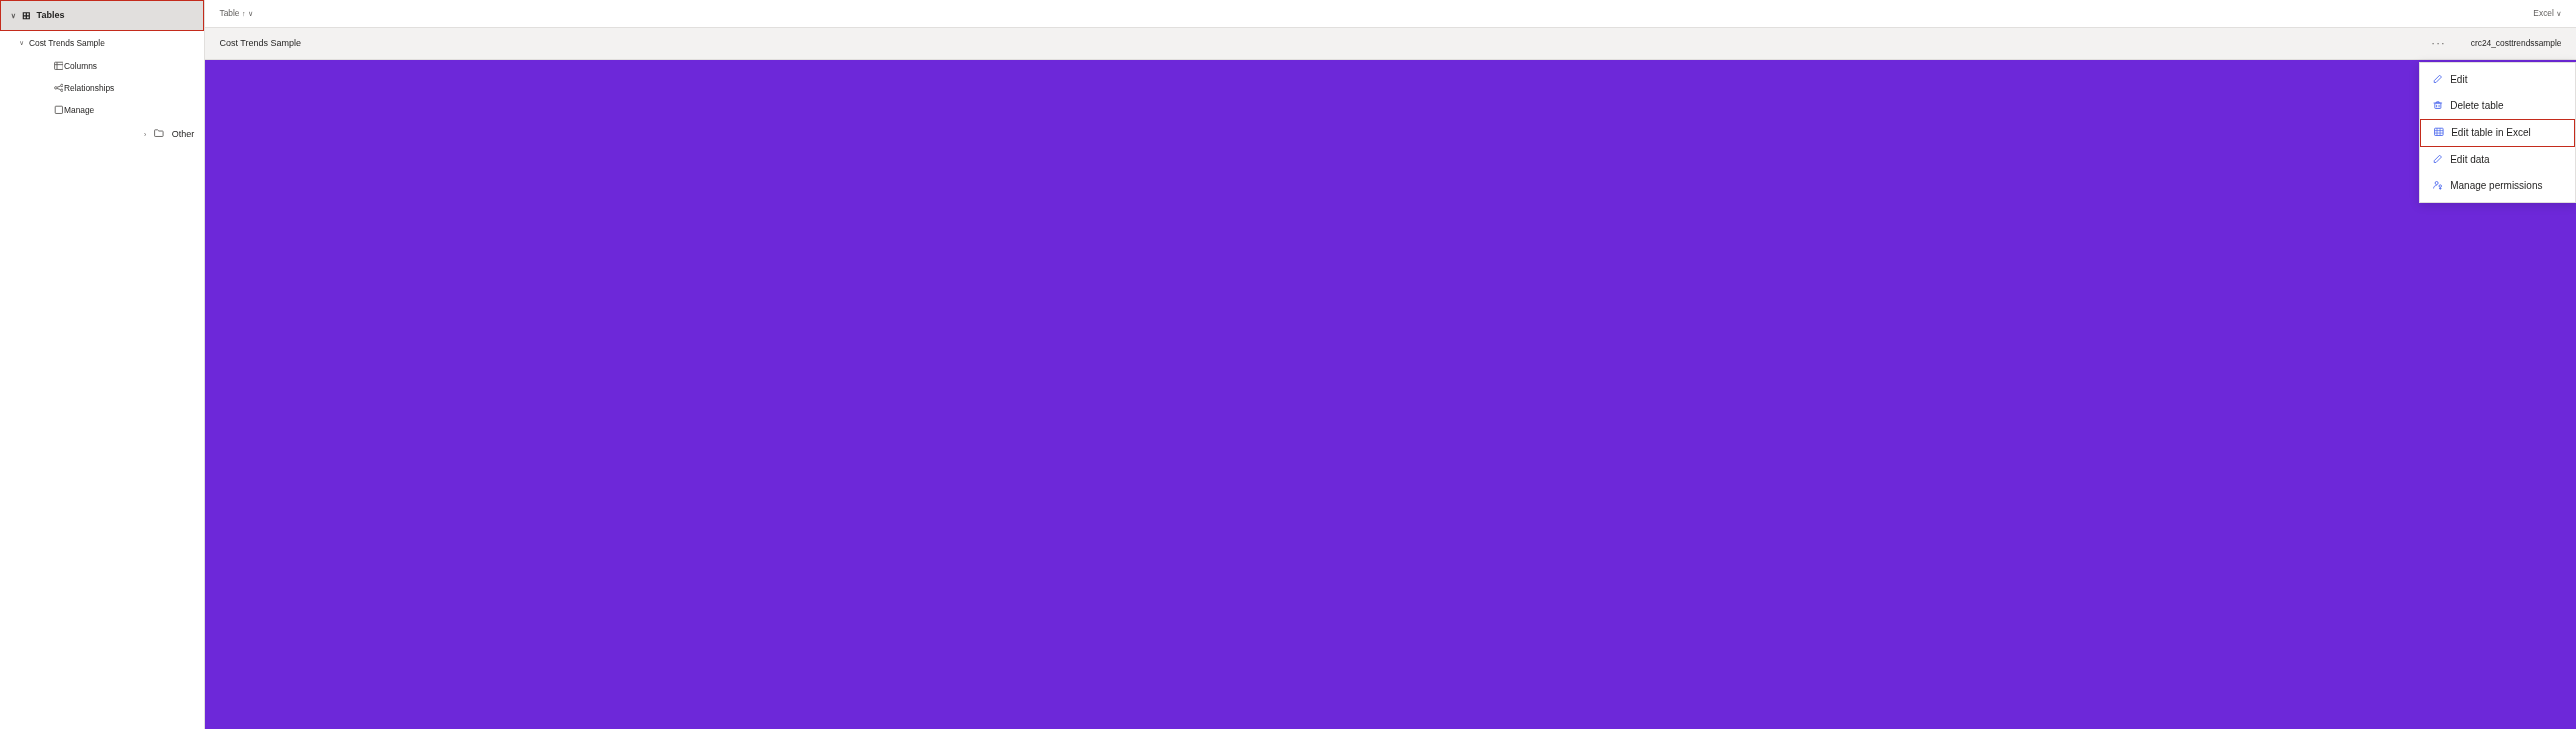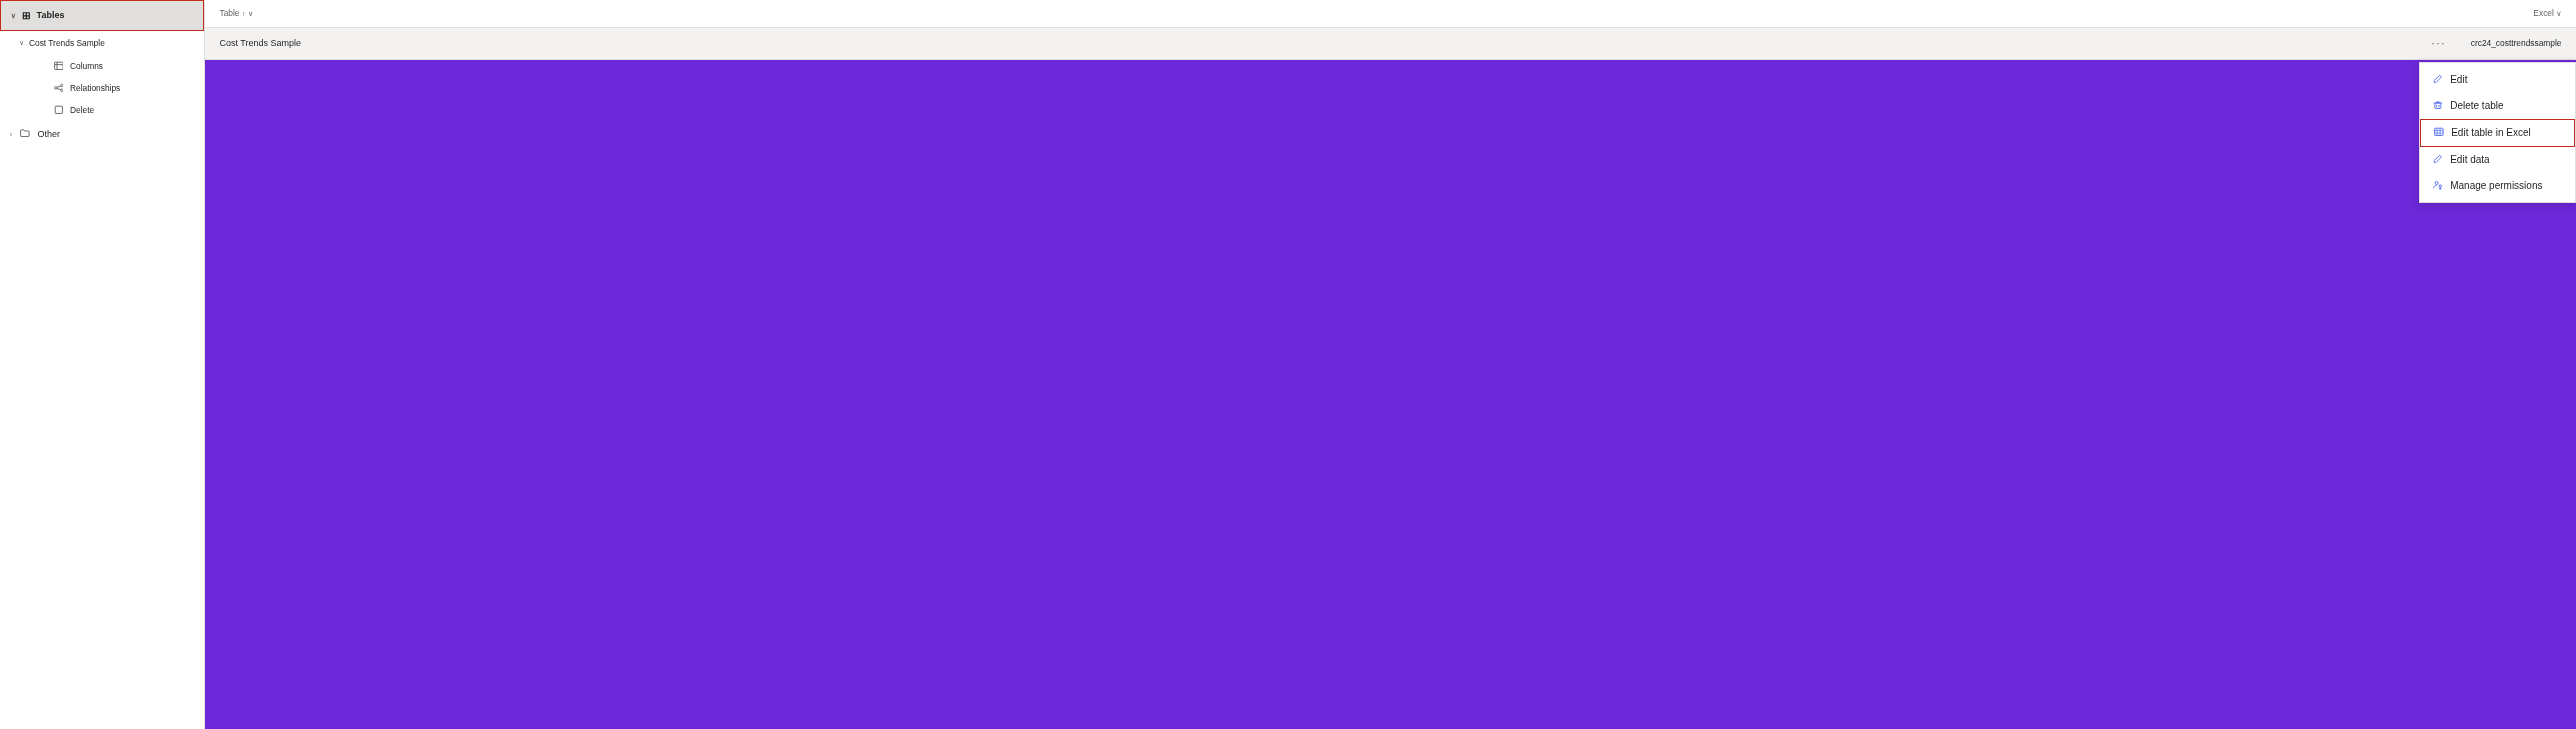--- a/index.html
+++ b/index.html
@@ -59,21 +59,20 @@
     }
 
     .sidebar-subsection-header .chevron {
       font-size: 6.6px;
       color: #605e5c;
     }
 
     .sidebar-leaf-item {
       display: flex;
       align-items: center;
-      gap: 6px;
       padding: 6px 9.7px 6px 24px;
       cursor: pointer;
       font-size: 8.4px;
       color: #201f1e;
     }
 
     .sidebar-leaf-icon {
       color: #605e5c;
       font-size: 8.4px;
       min-width: 11px;
@@ -83,20 +82,21 @@
     }
 
     .sidebar-other-item {
       display: flex;
       align-items: center;
       gap: 8px;
       padding: 7.2px 9.7px;
       cursor: pointer;
       font-size: 9px;
       color: #201f1e;
+      justify-content: flex-end;
     }
 
     .sidebar-other-item .chevron {
       font-size: 6.6px;
       color: #605e5c;
     }
 
     
     .main-content {
       flex: 1;
@@ -252,21 +252,21 @@
         </span>
         <span>Relationships</span>
       </div>
 
       <div class="sidebar-leaf-item">
         <span class="sidebar-leaf-icon">
           <svg class="icon-svg" viewBox="0 0 16 16" fill="none" stroke="#605e5c" stroke-width="1.5">
             <rect x="2" y="2" width="12" height="12" rx="1"></rect>
           </svg>
         </span>
-        <span>Delete</span>
+        <span>Manage</span>
       </div>
 
     </div>
   </div>
 
   <div class="sidebar-other-item">
     <span class="chevron">›</span>
     <span>
       <svg class="icon-svg" viewBox="0 0 16 16" fill="none" stroke="#605e5c" stroke-width="1.5">
         <path d="M1 4a1 1 0 011-1h4l2 2h6a1 1 0 011 1v7a1 1 0 01-1 1H2a1 1 0 01-1-1V4z"></path>

